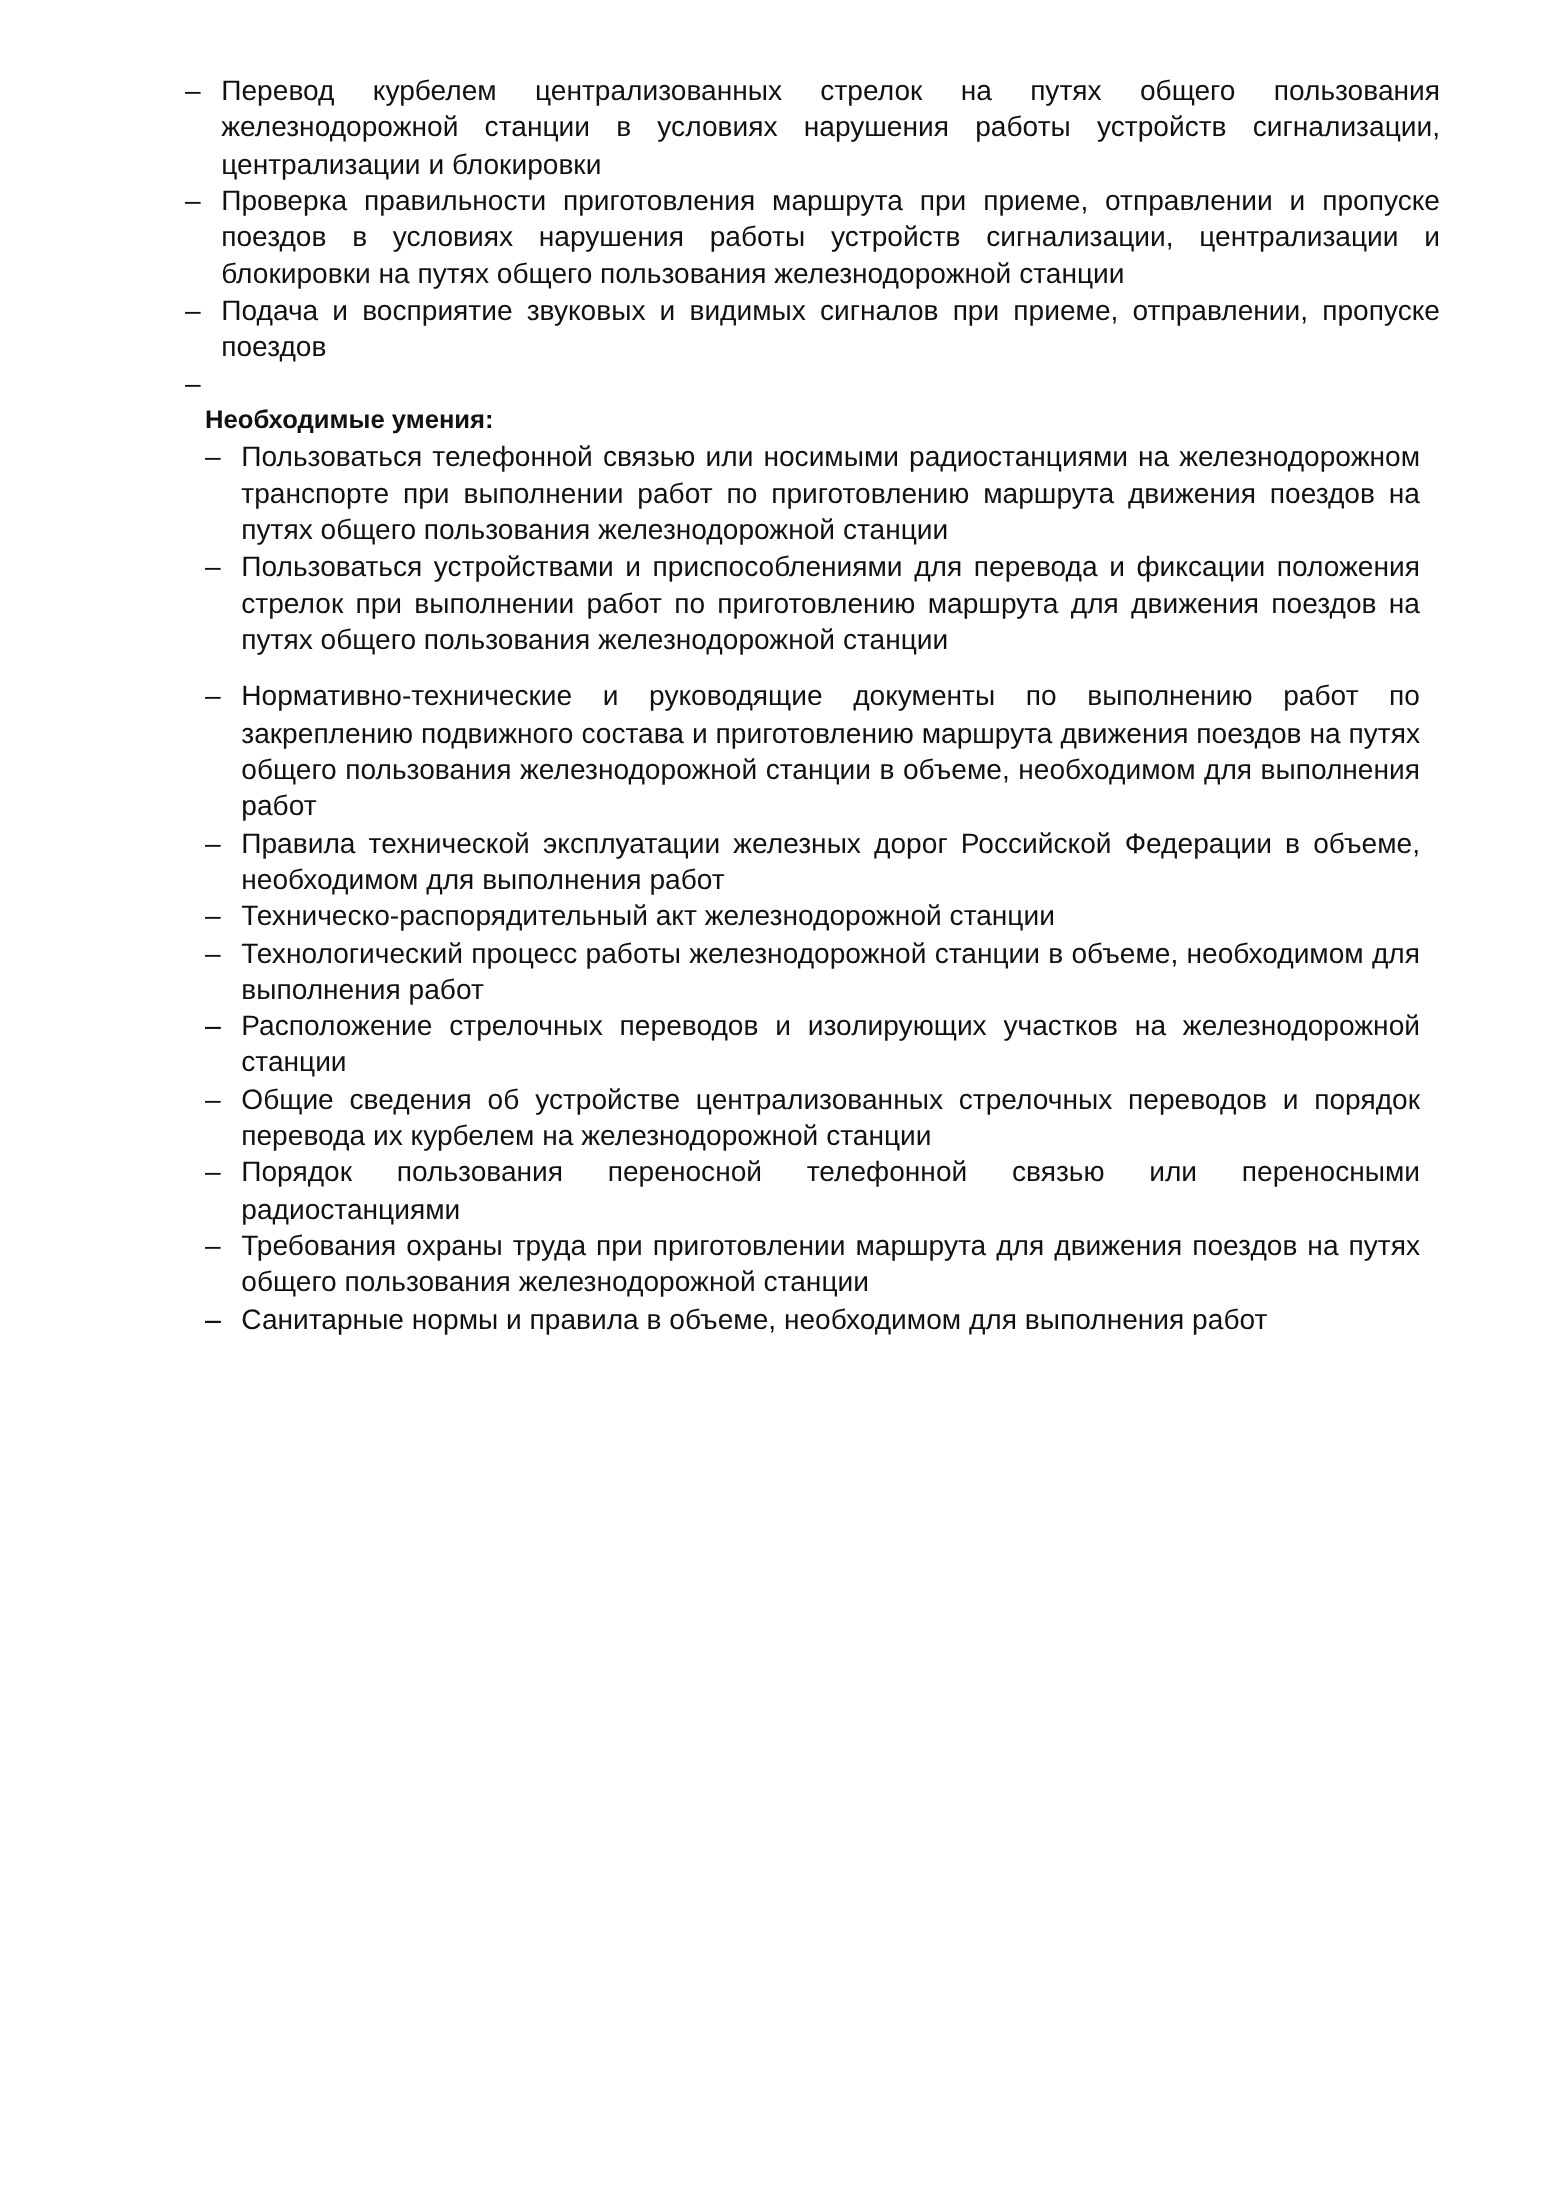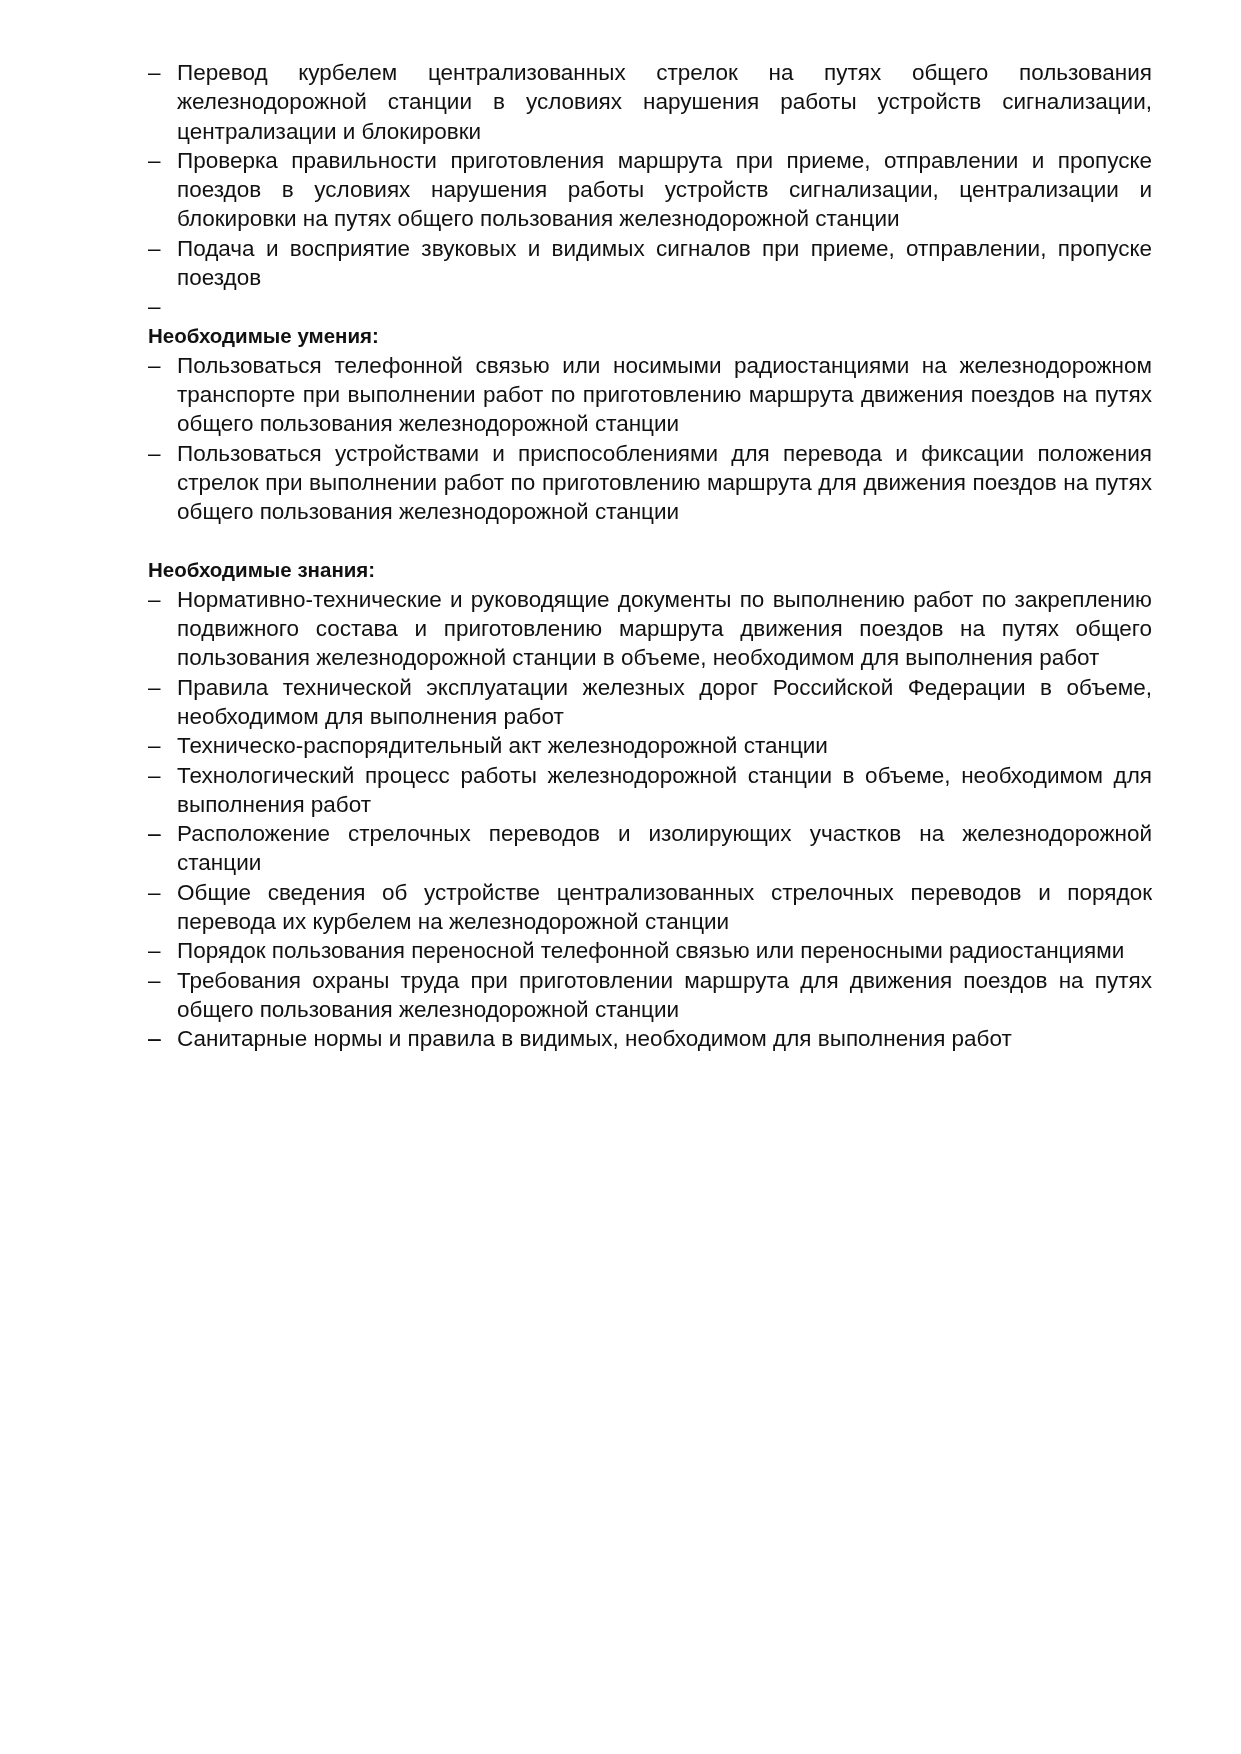--- a/index.html
+++ b/index.html
@@ -25,21 +25,21 @@
     position: absolute;
     left: 0;
     top: 0;
   }
   .heading {
     font-weight: bold;
     font-size: 20.5px;
     margin: 29px 0 0 0;
     line-height: 29.3px;
   }
-  .section { margin: 0; }
+  .section { margin: 16px; }
 </style>
 </head>
 <body>
 
 <div class="page">
 
   <ul class="list">
     <li class="item"><span class="dash">–</span><span>Перевод курбелем централизованных стрелок на путях общего пользования железнодорожной станции в условиях нарушения работы устройств сигнализации, централизации и блокировки</span></li>
     <li class="item"><span class="dash">–</span><span>Проверка правильности приготовления маршрута при приеме, отправлении и пропуске поездов в условиях нарушения работы устройств сигнализации, централизации и блокировки на путях общего пользования железнодорожной станции</span></li>
     <li class="item"><span class="dash">–</span><span>Подача и восприятие звуковых и видимых сигналов при приеме, отправлении, пропуске поездов</span></li>
@@ -48,30 +48,29 @@
 
   <div class="section">
     <div class="heading">Необходимые умения:</div>
     <ul class="list">
       <li class="item"><span class="dash">–</span><span>Пользоваться телефонной связью или носимыми радиостанциями на железнодорожном транспорте при выполнении работ по приготовлению маршрута движения поездов на путях общего пользования железнодорожной станции</span></li>
       <li class="item"><span class="dash">–</span><span>Пользоваться устройствами и приспособлениями для перевода и фиксации положения стрелок при выполнении работ по приготовлению маршрута для движения поездов на путях общего пользования железнодорожной станции</span></li>
     </ul>
   </div>
 
   <div class="section">
-    <div class="heading">Необходимые знания:</div>
     <ul class="list">
       <li class="item"><span class="dash">–</span><span>Нормативно-технические и руководящие документы по выполнению работ по закреплению подвижного состава и приготовлению маршрута движения поездов на путях общего пользования железнодорожной станции в объеме, необходимом для выполнения работ</span></li>
       <li class="item"><span class="dash">–</span><span>Правила технической эксплуатации железных дорог Российской Федерации в объеме, необходимом для выполнения работ</span></li>
       <li class="item"><span class="dash">–</span><span>Техническо-распорядительный акт железнодорожной станции</span></li>
       <li class="item"><span class="dash">–</span><span>Технологический процесс работы железнодорожной станции в объеме, необходимом для выполнения работ</span></li>
       <li class="item"><span class="dash">–</span></li>
       <li class="item"><span class="dash">–</span><span>Расположение стрелочных переводов и изолирующих участков на железнодорожной станции</span></li>
       <li class="item"><span class="dash">–</span><span>Общие сведения об устройстве централизованных стрелочных переводов и порядок перевода их курбелем на железнодорожной станции</span></li>
       <li class="item"><span class="dash">–</span><span>Порядок пользования переносной телефонной связью или переносными радиостанциями</span></li>
       <li class="item"><span class="dash">–</span><span>Требования охраны труда при приготовлении маршрута для движения поездов на путях общего пользования железнодорожной станции</span></li>
       <li class="item"><span class="dash">–</span></li>
       <li class="item"><span class="dash">–</span></li>
-      <li class="item"><span class="dash">–</span><span>Санитарные нормы и правила в видимых, необходимом для выполнения работ</span></li>
+      <li class="item"><span class="dash">–</span><span>Санитарные нормы и правила в объеме, необходимом для выполнения работ</span></li>
     </ul>
   </div>
 
 </div>
 
 </body></html>

